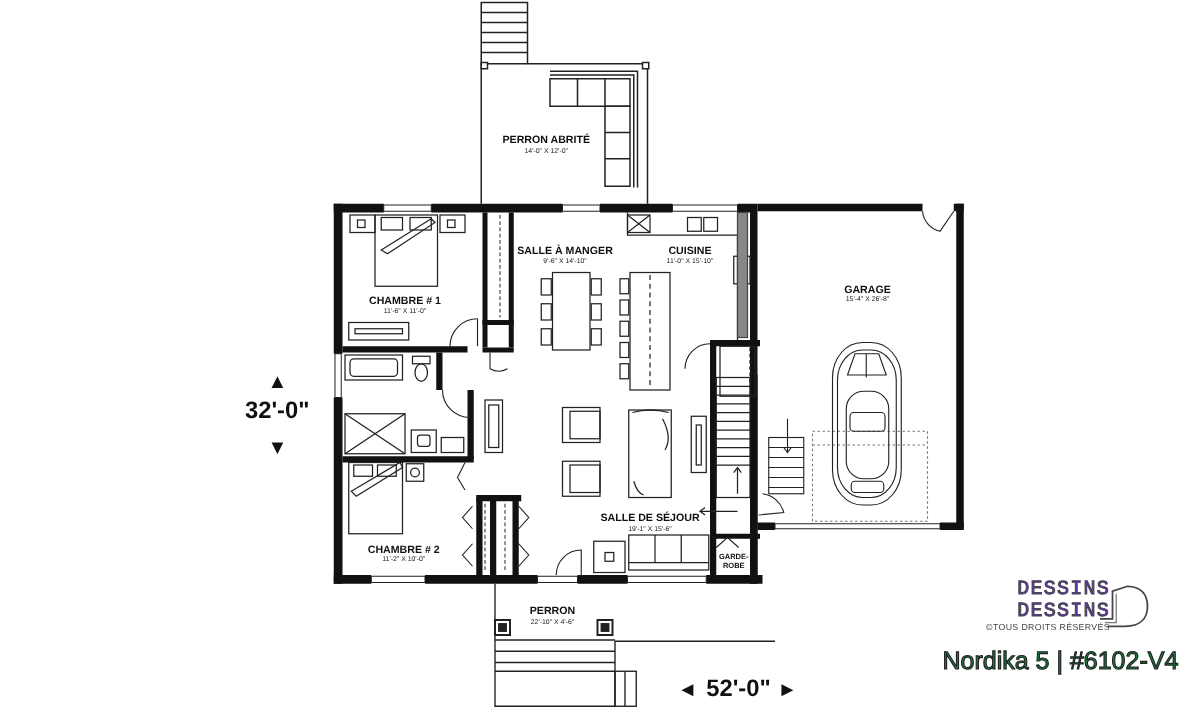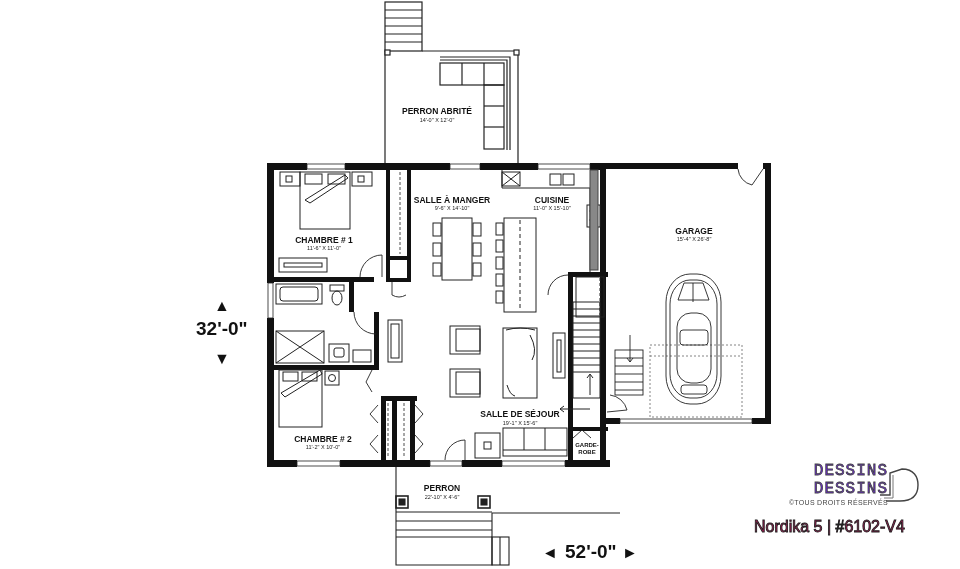--- a/index.html
+++ b/index.html
@@ -8,21 +8,21 @@
   .room-name { font-family:"Liberation Sans", sans-serif; font-weight:bold; font-size:8.5px; fill:#111; text-anchor:middle; }
   .room-dim { font-family:"Liberation Sans", sans-serif; font-size:5.5px; fill:#222; text-anchor:middle; }
   .small-name { font-family:"Liberation Sans", sans-serif; font-weight:bold; font-size:6px; fill:#111; text-anchor:middle; }
   .dim-label { position:absolute; font-family:"Liberation Sans", sans-serif; font-weight:bold; font-size:19px; color:#111; white-space:nowrap; }
   .arrow { position:absolute; font-size:16px; color:#111; line-height:16px; }
   .brand { position:absolute; left:758px; top:462px; width:130px; text-align:right; }
   .brand-line { font-family:Liberation Mono, monospace; font-size:16px; letter-spacing:1px; color:#6d28d9; line-height:18px;
      -webkit-text-stroke:0.8px #444; }
   .brand-rights { font-family:"Liberation Sans", sans-serif; font-size:7px; color:#444; letter-spacing:0.3px; margin-top:1px; }
   .brand-logo { position:absolute; left:878px; top:465px; width:42px; height:38px; }
-  .plan-id { position:absolute; left:754px; top:518px; font-family:"Liberation Sans", sans-serif; font-size:16px; color:#be185d;
+  .plan-id { position:absolute; left:754px; top:518px; font-family:"Liberation Sans", sans-serif; font-size:20px; color:#15803d;
      -webkit-text-stroke:0.9px #222; white-space:nowrap; }
 </style>
 </head>
 <body>
 
 <svg id="plan" viewBox="0 0 960 569" xmlns="http://www.w3.org/2000/svg">
 
   <g fill="none" stroke="#222" stroke-width="1.2">
 
     <rect x="385" y="2" width="37" height="49"></rect>

